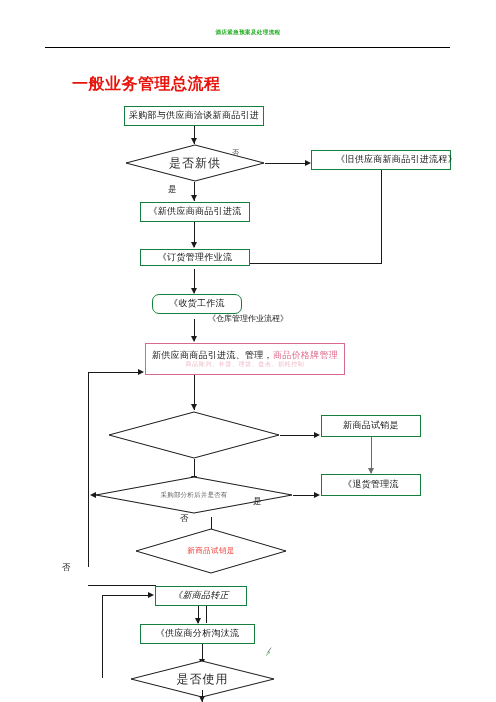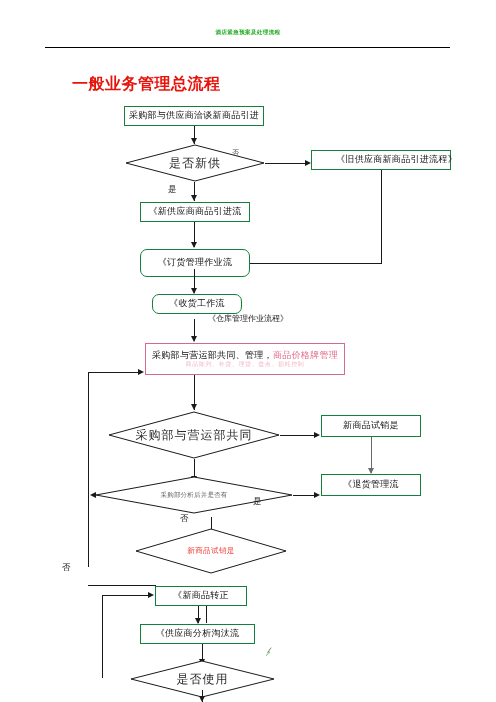--- a/index.html
+++ b/index.html
@@ -192,45 +192,44 @@
 
   <div class="elabel" style="left:168px; top:184px;">是</div>
   <div class="ln-v" style="left:194px; top:182px; height:19px;"></div>
   <div class="arrow down" style="left:190.5px; top:195px;"></div>
 
   <div class="node" style="left:140px; top:202px; width:110px; height:20px;font-family:Liberation Serif, serif;">《新供应商商品引进流</div>
 
   <div class="ln-v" style="left:194px; top:222px; height:25px;"></div>
   <div class="arrow down" style="left:190.5px; top:242px;"></div>
 
-  <div class="node" style="left:140px; top:249px; width:110px; height:28px;border-radius:7px;">《订货管理作业流</div>
+  <div class="node" style="left:140px; top:249px; width:110px; height:17px;">《订货管理作业流</div>
 
   <div class="ln-v" style="left:194px; top:269px; height:24px;"></div>
   <div class="arrow down" style="left:190.5px; top:288px;"></div>
 
   <div class="node" style="left:152px; top:294px; width:90px; height:20px;border-radius:7px;">《收货工作流</div>
 
   <div class="elabel accent-pink" style="left:208px; top:313px; font-size:8px;">《仓库管理作业流程》</div>
 
   <div class="ln-v" style="left:194px; top:319px; height:22px;"></div>
   <div class="arrow down" style="left:190.5px; top:336px;"></div>
 
   <div class="node pinkbox" style="left:145px; top:343px; width:200px; height:32px; justify-content:center;">
-    <span class="ln"><span style="font-size:9px;color:#111;">采购部与营运部共同、管理，</span><span class="accent-pink" style="font-size:9px;">商品价格牌管理</span></span>
+    <span class="ln"><span style="font-size:9px;color:#111;">新供应商商品引进流、管理，</span><span class="accent-pink" style="font-size:9px;">商品价格牌管理</span></span>
     <span class="ln accent-faint">商品陈列、补货、理货、盘点、损耗控制</span>
   </div>
 
   <div class="ln-v" style="left:194px; top:375px; height:35px;"></div>
   <div class="arrow down" style="left:190.5px; top:404px;"></div>
 
   <div class="diamond" style="left:108px; top:411px; width:172px; height:48px;">
     <svg width="172" height="48" viewBox="0 0 172 48">
       <polygon points="86,1 171,24 86,47 1,24" fill="#ffffff" stroke="#1a1a1a" stroke-width="1"></polygon>
     </svg>
-    <div class="dlabel">采购部与营运部共同</div>
   </div>
 
   <div class="ln-h" style="left:280px; top:435px; width:37px;"></div>
   <div class="arrow right" style="left:314px; top:431.5px;"></div>
 
   <div class="node" style="left:321px; top:415px; width:100px; height:22px;">新商品试销是</div>
 
   <div class="ln-v ln-gray" style="left:371px; top:437px; height:36px;"></div>
   <div class="arrow down gray" style="left:367.5px; top:468px;"></div>
 
@@ -268,21 +267,21 @@
   <div class="arrow right" style="left:138px; top:368.5px;"></div>
 
   <div class="elabel" style="left:62px; top:562px;">否</div>
 
   <div class="seg-rule" style="left:88px; top:585px; width:68px;"></div>
 
   <div class="ln-v" style="left:102px; top:595px; height:83px;"></div>
   <div class="ln-h" style="left:102px; top:595px; width:48px;"></div>
   <div class="arrow right" style="left:148px; top:591.5px;"></div>
 
-  <div class="node" style="left:155px; top:586px; width:92px; height:20px;">《新商品转正</div>
+  <div class="node" style="left:155px; top:586px; width:92px; height:20px;font-style:italic;">《新商品转正</div>
 
   <div class="ln-v" style="left:198px; top:606px; height:17px;"></div>
   <div class="ln-v" style="left:206px; top:606px; height:17px;"></div>
   <div class="arrow down" style="left:194.5px; top:618px;"></div>
 
   <div class="node" style="left:140px; top:624px; width:115px; height:20px;">《供应商分析淘汰流</div>
 
   <div class="tick-green" style="left:265px; top:650px;">↗</div>
   <div class="stroke-mark" style="left:268px; top:645px;">/</div>
 

